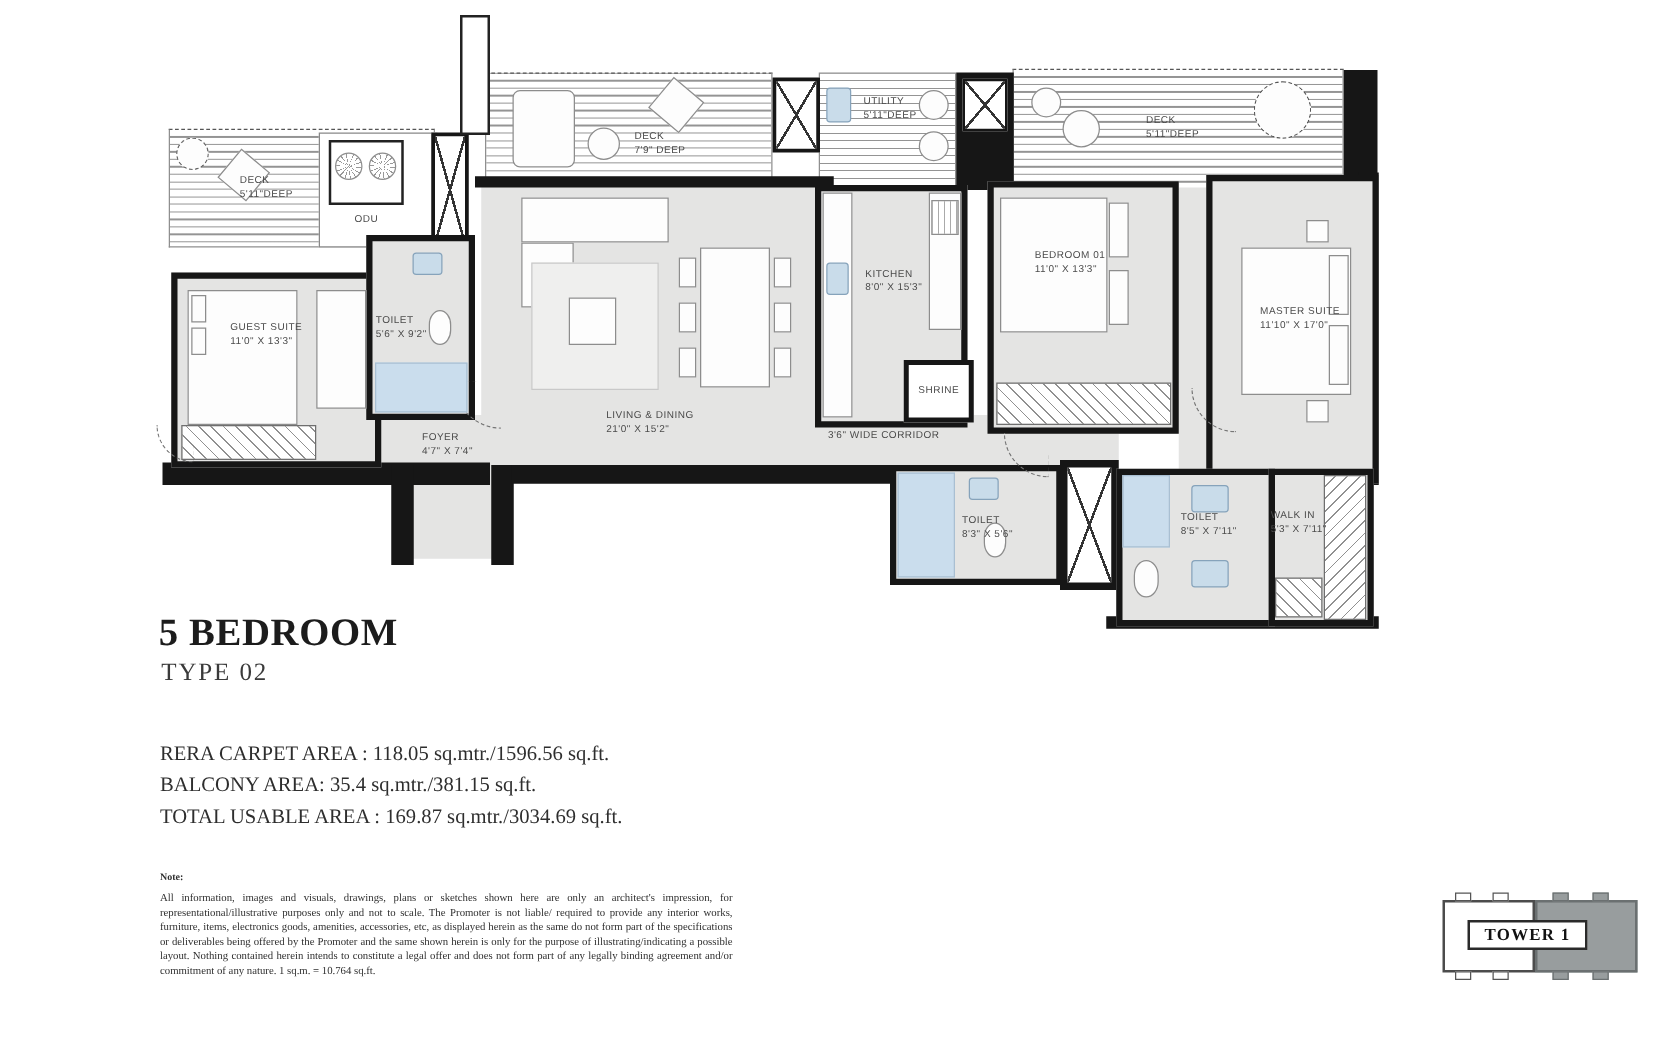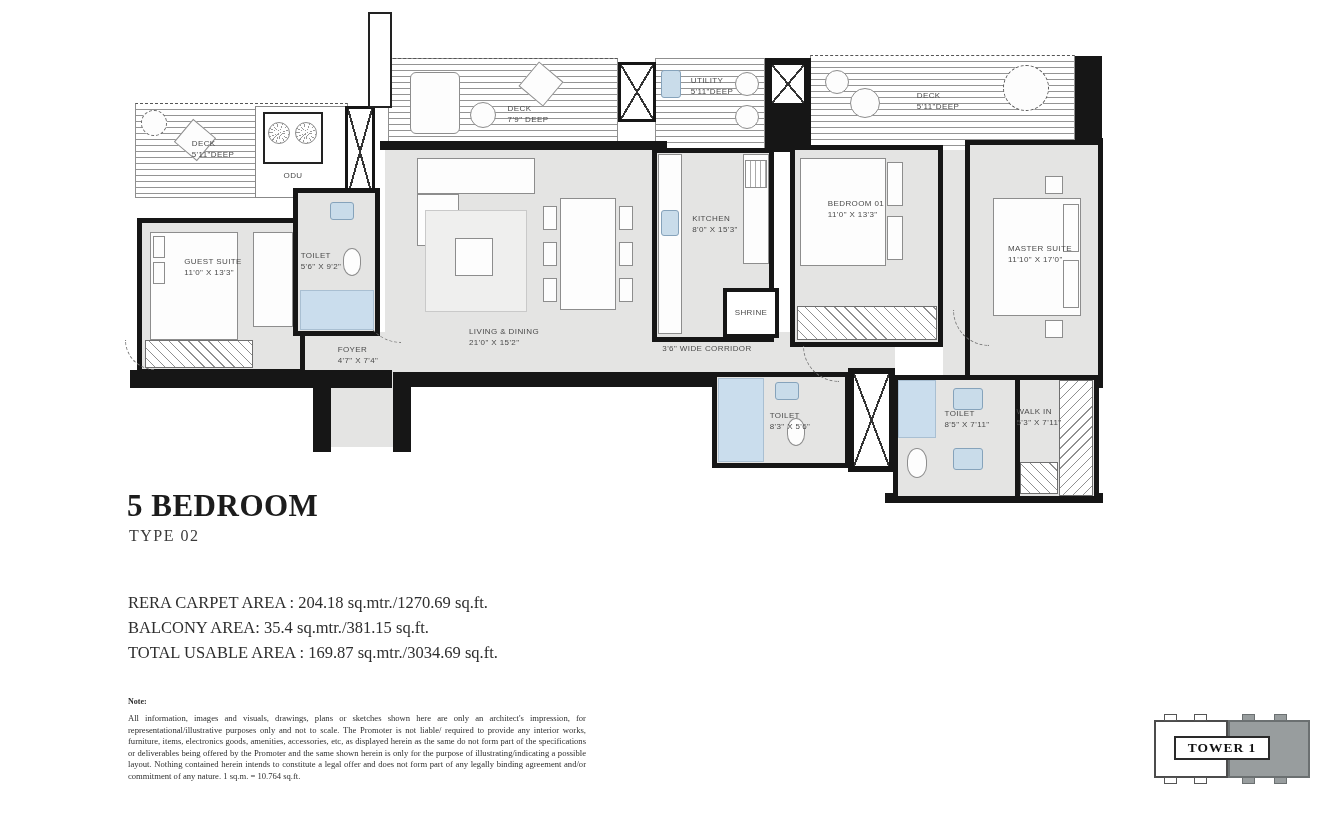--- a/index.html
+++ b/index.html
@@ -26,21 +26,21 @@
   .circle{border-radius:50%;}
   .arc{position:absolute;border:1px dashed #777;border-top:none;border-right:none;
        border-radius:0 0 0 100%;box-sizing:border-box;background:transparent;}
   .lbl{position:absolute;transform:translate(-50%,-50%);white-space:nowrap;
        font-size:8px;line-height:1.35;letter-spacing:.4px;color:#4b4b4b;}
   .lbl b{font-weight:normal;display:block;}
   
   .heading{position:absolute;left:127px;top:488px;font-family:"Liberation Serif",serif;
            font-weight:bold;font-size:31px;letter-spacing:.5px;color:#1c1c1c;}
   .subheading{position:absolute;left:129px;top:527px;font-family:"Liberation Serif",serif;
-           font-size:16px;letter-spacing:1.5px;color:#3a3a3a;}
+           font-size:20px;letter-spacing:1.5px;color:#3a3a3a;}
   .areas{position:absolute;left:128px;top:590px;font-family:"Liberation Serif",serif;
          font-size:16.5px;line-height:25px;color:#2e2e2e;}
   .notehead{position:absolute;left:128px;top:697px;font-family:"Liberation Serif",serif;
          font-weight:bold;font-size:8px;color:#2e2e2e;}
   .notetext{position:absolute;left:128px;top:713px;width:458px;font-family:"Liberation Serif",serif;
          font-size:8.6px;line-height:11.5px;color:#2f2f2f;text-align:justify;}
   
   .keyplan{position:absolute;left:1152px;top:710px;width:165px;height:80px;}
   .kp-left{position:absolute;left:2px;top:10px;width:74px;height:58px;background:#fff;border:2px solid #4c4c4c;box-sizing:border-box;}
   .kp-right{position:absolute;left:76px;top:10px;width:82px;height:58px;background:#989d9e;border:2px solid #6b7071;box-sizing:border-box;}
@@ -165,36 +165,36 @@
     <div class="arc" style="left:732px,;top:330px;width:30px;height:30px;"></div>
 
     <div class="lbl" style="left:88px;top:140px;"><span>DECK</span><b>5'11"DEEP</b></div>
     <div class="lbl" style="left:168px;top:166px;"><span>ODU</span></div>
     <div class="lbl" style="left:403px;top:105px;"><span>DECK</span><b>7'9" DEEP</b></div>
     <div class="lbl" style="left:587px;top:77px;"><span>UTILITY</span><b>5'11"DEEP</b></div>
     <div class="lbl" style="left:813px;top:92px;"><span>DECK</span><b>5'11"DEEP</b></div>
     <div class="lbl" style="left:88px;top:258px;"><span>GUEST SUITE</span><b>11'0" X 13'3"</b></div>
     <div class="lbl" style="left:196px;top:252px;"><span>TOILET</span><b>5'6" X 9'2"</b></div>
     <div class="lbl" style="left:233px;top:346px;"><span>FOYER</span><b>4'7" X 7'4"</b></div>
-    <div class="lbl" style="left:379px;top:328px;"><span>LIVING &amp; DINING</span><b>21'0" X 15'2"</b></div>
+    <div class="lbl" style="left:395px;top:328px;"><span>LIVING &amp; DINING</span><b>21'0" X 15'2"</b></div>
     <div class="lbl" style="left:590px;top:215px;"><span>KITCHEN</span><b>8'0" X 15'3"</b></div>
     <div class="lbl" style="left:626px;top:303px;"><span>SHRINE</span></div>
     <div class="lbl" style="left:582px;top:339px;"><span>3'6" WIDE CORRIDOR</span></div>
     <div class="lbl" style="left:731px;top:200px;"><span>BEDROOM 01</span><b>11'0" X 13'3"</b></div>
     <div class="lbl" style="left:915px;top:245px;"><span>MASTER SUITE</span><b>11'10" X 17'0"</b></div>
     <div class="lbl" style="left:665px;top:412px;"><span>TOILET</span><b>8'3" X 5'6"</b></div>
     <div class="lbl" style="left:842px;top:410px;"><span>TOILET</span><b>8'5" X 7'11"</b></div>
     <div class="lbl" style="left:914px;top:408px;"><span>WALK IN</span><b>5'3" X 7'11"</b></div>
   </div>
 
   <div class="heading">5 BEDROOM</div>
   <div class="subheading">TYPE 02</div>
 
   <div class="areas">
-    <div>RERA CARPET AREA : 204.18 sq.mtr./1270.69 sq.ft.</div>
+    <div>RERA CARPET AREA : 118.05 sq.mtr./1596.56 sq.ft.</div>
     <div>BALCONY AREA: 35.4 sq.mtr./381.15 sq.ft.</div>
     <div>TOTAL USABLE AREA : 169.87 sq.mtr./3034.69 sq.ft.</div>
   </div>
 
   <div class="notehead">Note:</div>
   <div class="notetext">All information, images and visuals, drawings, plans or sketches shown here are only an architect's impression, for representational/illustrative purposes only and not to scale. The Promoter is not liable/ required to provide any interior works, furniture, items, electronics goods, amenities, accessories, etc, as displayed herein as the same do not form part of the specifications or deliverables being offered by the Promoter and the same shown herein is only for the purpose of illustrating/indicating a possible layout. Nothing contained herein intends to constitute a legal offer and does not form part of any legally binding agreement and/or commitment of any nature. 1 sq.m. = 10.764 sq.ft.</div>
 
   <div class="keyplan">
     <div class="kp-left"></div>
     <div class="kp-right"></div>

